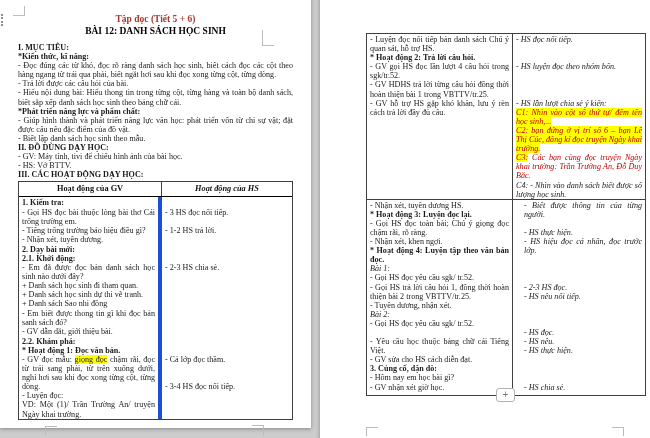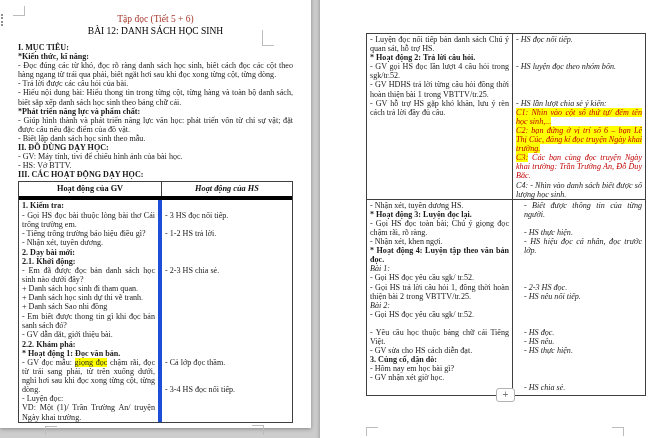--- a/index.html
+++ b/index.html
@@ -10,34 +10,34 @@
     -webkit-font-smoothing:antialiased;
   }
   *{box-sizing:border-box;}
   .page{
     position:absolute;background:#ffffff;
     box-shadow:0 1px 4px rgba(0,0,0,.35);
   }
   #page1{left:0;top:-14px;width:311px;height:442px;}
   #page2{left:320px;top:-14px;width:330px;height:474px;}
   #page1 .content{padding:27px 18px 0 18px;}
-  .title{ text-align:center;font-weight:normal;font-size:9.5px;line-height:12px;}
+  .title{ text-align:center;font-weight:bold;font-size:9.5px;line-height:12px;}
   .title.red{color:#a5392d;}
   .intro{margin-top:6px;}
   .ln{
     font-size:8.1px;line-height:9.1px;min-height:9.1px;
     text-align:justify;color:#1a1a1a;
   }
   .ln.b{font-weight:bold;}
   .ln.i{font-style:italic;}
   .hl{background:#ffff00;}
   .red{color:#c00000;}
   
   #lp-table{margin-top:2px;border:1px solid #3f3f3f;}
-  .thead{display:flex;border-bottom:4px solid #000000;}
+  .thead{display:flex;border-bottom:1px solid #000000;}
   .hcell{
     font-weight:bold;font-size:8.3px;line-height:13px;height:14px;
     text-align:center;color:#111;
   }
   #lp-table .hcell.gvh{width:143px;border-right:1px solid #3f3f3f;}
   #lp-table .hcell.hsh{flex:1;font-style:italic;}
   .trow{display:flex;}
   .cell{padding:1px 3px 0 3px;}
   #lp-table .cell.gv{width:143px;border-right:4px solid #1d4ed8;}
   #lp-table .cell.hs{flex:1;}
@@ -174,20 +174,21 @@
       <div class="trow r2">
         <div class="cell gv">
           <div class="ln"><span>- Nhận xét, tuyên dương HS.</span></div>
           <div class="ln b"><span>* Hoạt động 3: Luyện đọc lại.</span></div>
           <div class="ln"><span>- Gọi HS đọc toàn bài; Chú ý giọng đọc chậm rãi, rõ ràng.</span></div>
           <div class="ln"><span>- Nhận xét, khen ngợi.</span></div>
           <div class="ln b"><span>* Hoạt động 4: Luyện tập theo văn bản đọc.</span></div>
           <div class="ln i"><span>Bài 1:</span></div>
           <div class="ln"><span>- Gọi HS đọc yêu cầu sgk/ tr.52.</span></div>
           <div class="ln"><span>- Gọi HS trả lời câu hỏi 1, đồng thời hoàn thiện bài 2 trong VBTTV/tr.25.</span></div>
+          <div class="ln"><span>- Tuyên dương, nhận xét.</span></div>
           <div class="ln i"><span>Bài 2:</span></div>
           <div class="ln"><span>- Gọi HS đọc yêu cầu sgk/ tr.52.</span></div>
           <div class="ln"><span></span></div>
           <div class="ln"><span>- Yêu cầu học thuộc bảng chữ cái Tiếng Việt.</span></div>
           <div class="ln"><span>- GV sửa cho HS cách diễn đạt.</span></div>
           <div class="ln b"><span>3. Củng cố, dặn dò:</span></div>
           <div class="ln"><span>- Hôm nay em học bài gì?</span></div>
           <div class="ln"><span>- GV nhận xét giờ học.</span></div>
         </div>
         <div class="cell hs">

